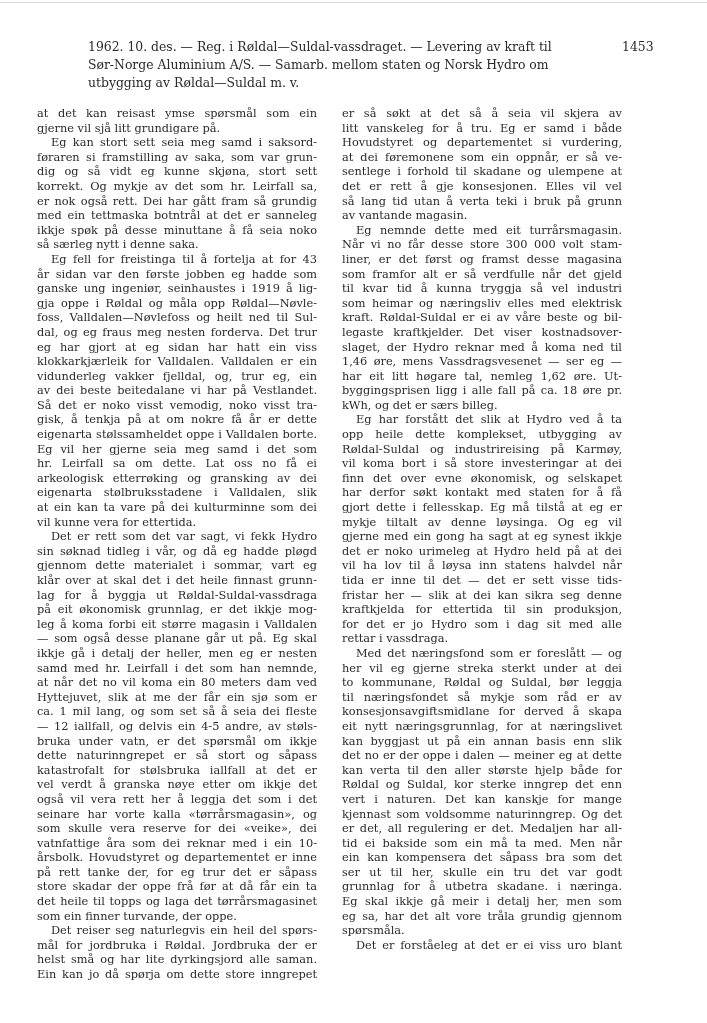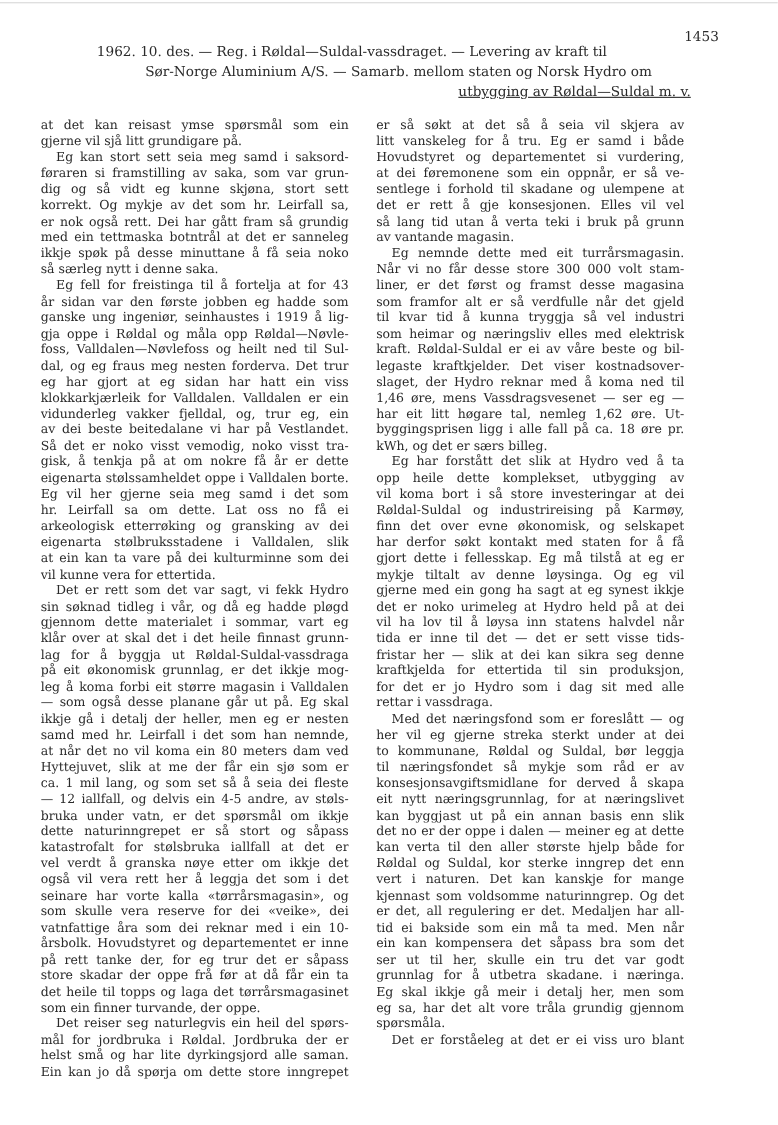--- a/index.html
+++ b/index.html
@@ -4,23 +4,23 @@
   <style>
     html, body { margin: 0; padding: 0; }
     body {
       width: 707px; height: 1023px; background: #ffffff; position: relative; overflow: hidden;
       font-family: "DejaVu Serif", "Liberation Serif", serif; color: #2a2a2a;
     }
     .top-rule { position: absolute; left: 0; top: 2px; width: 707px; height: 1px; background: #d8d8d8; }
     .header { position: absolute; left: 88px; top: 38px; width: 540px; font-size: 12.4px; line-height: 18px; }
     .header .line { display: block; white-space: nowrap; }
     .header .l1 { padding-left: 0; }
-    .header .l2 { padding-left: 0; margin-left: 44px; }
-    .header .l3 { text-align: right; text-decoration: underline; }
-    .page-number { position: absolute; left: 622px; top: 24px; font-size: 12.4px; line-height: 18px; }
+    .header .l2 { padding-left: 0; }
+    .header .l3 { text-align: left; }
+    .page-number { position: absolute; left: 622px; top: 38px; font-size: 12.4px; line-height: 18px; }
     .col { position: absolute; top: 106px; width: 280px; font-size: 11.35px; line-height: 14.6px; text-align: justify; }
     .col.left { left: 37px; }
     .col.right { left: 342px; }
     .ln { display: block; white-space: nowrap; text-align: justify; text-align-last: justify; height: 14.6px; overflow: hidden; }
     .ln.last { text-align-last: left; }
     .ln.indent { padding-left: 14px; }
   </style>
 </head>
 <body>
 
@@ -112,22 +112,22 @@
     <span class="ln">som heimar og næringsliv elles med elektrisk</span>
     <span class="ln">kraft. Røldal-Suldal er ei av våre beste og bil-</span>
     <span class="ln">legaste kraftkjelder. Det viser kostnadsover-</span>
     <span class="ln">slaget, der Hydro reknar med å koma ned til</span>
     <span class="ln">1,46 øre, mens Vassdragsvesenet — ser eg —</span>
     <span class="ln">har eit litt høgare tal, nemleg 1,62 øre. Ut-</span>
     <span class="ln">byggingsprisen ligg i alle fall på ca. 18 øre pr.</span>
     <span class="ln last">kWh, og det er særs billeg.</span>
     <span class="ln indent">Eg har forstått det slik at Hydro ved å ta</span>
     <span class="ln">opp heile dette komplekset, utbygging av</span>
+    <span class="ln">Røldal-Suldal og industrireising på Karmøy,</span>
     <span class="ln">vil koma bort i så store investeringar at dei</span>
-    <span class="ln">Røldal-Suldal og industrireising på Karmøy,</span>
     <span class="ln">finn det over evne økonomisk, og selskapet</span>
     <span class="ln">har derfor søkt kontakt med staten for å få</span>
     <span class="ln">gjort dette i fellesskap. Eg må tilstå at eg er</span>
     <span class="ln">mykje tiltalt av denne løysinga. Og eg vil</span>
     <span class="ln">gjerne med ein gong ha sagt at eg synest ikkje</span>
     <span class="ln">det er noko urimeleg at Hydro held på at dei</span>
     <span class="ln">vil ha lov til å løysa inn statens halvdel når</span>
     <span class="ln">tida er inne til det — det er sett visse tids-</span>
     <span class="ln">fristar her — slik at dei kan sikra seg denne</span>
     <span class="ln">kraftkjelda for ettertida til sin produksjon,</span>

